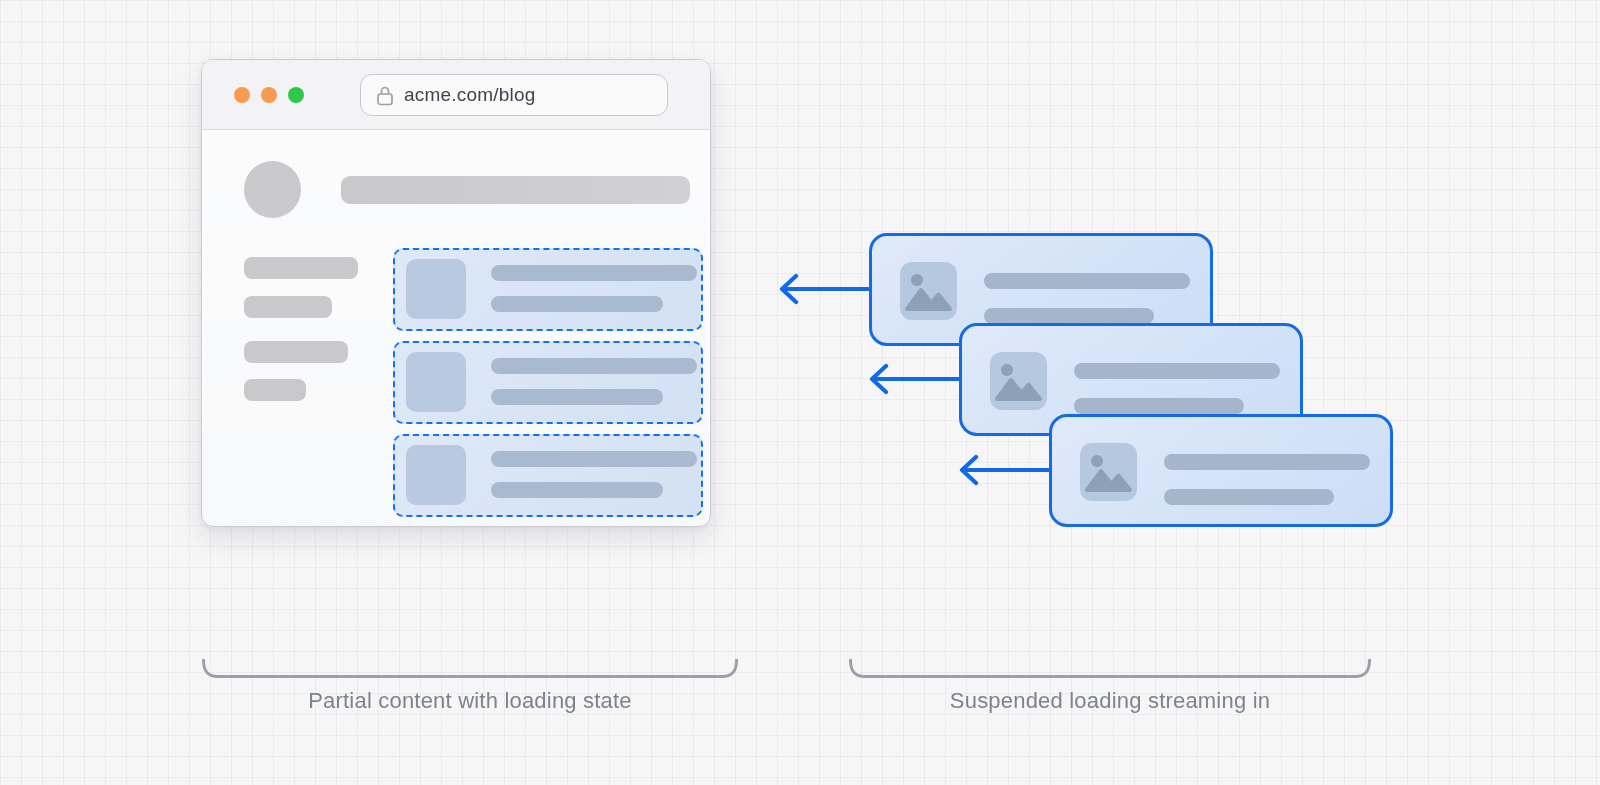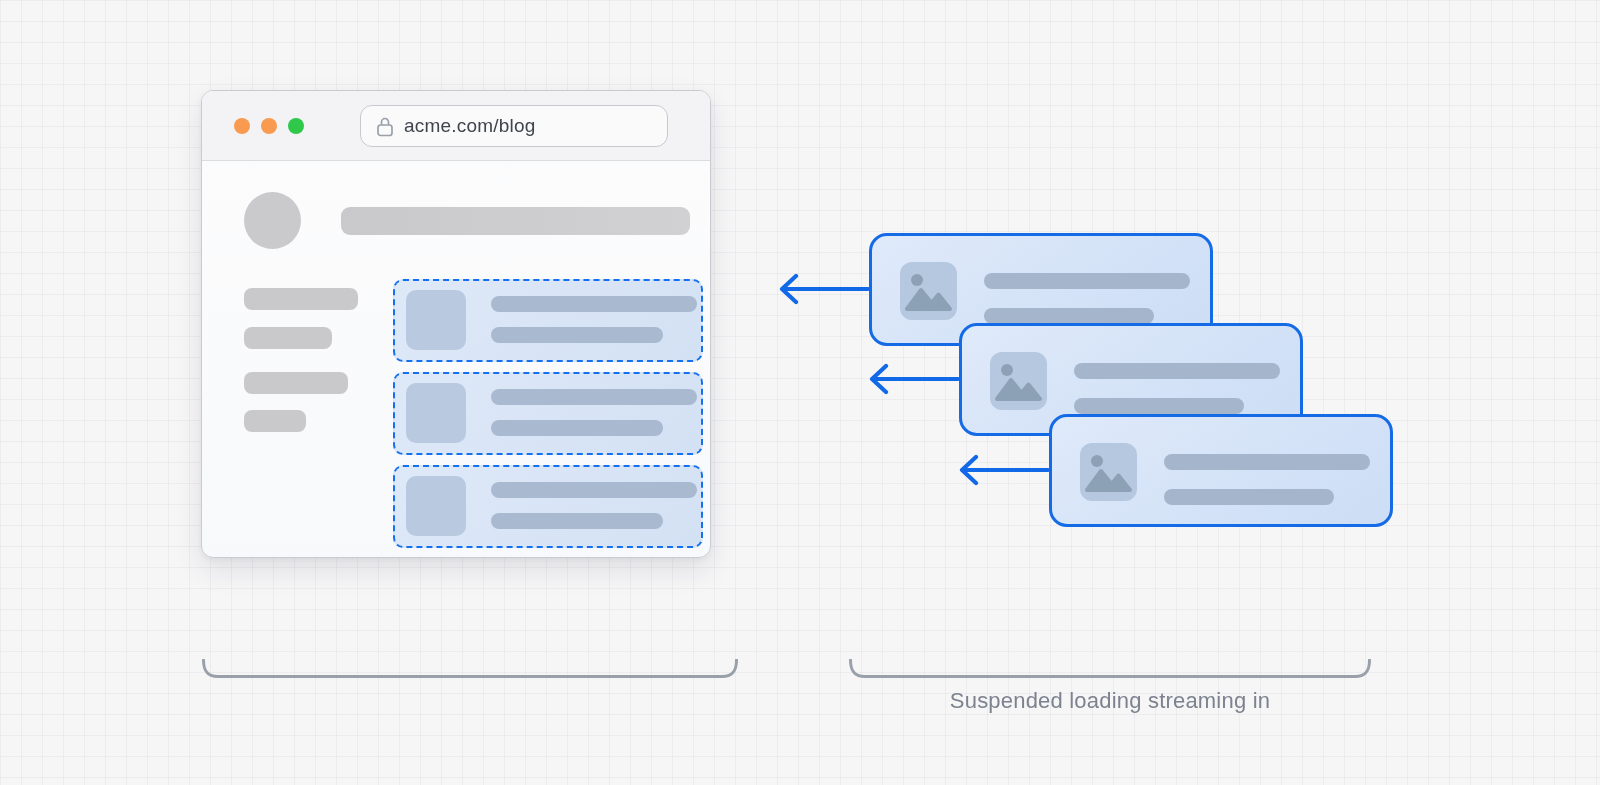--- a/index.html
+++ b/index.html
@@ -31,21 +31,20 @@
       linear-gradient(to bottom, rgba(80,80,110,0.055) 1px, transparent 1px);
     background-size:21px 21px;
   }
 
   
   .browser-window{
     position:absolute;left:201px;top:59px;width:510px;height:468px;
     background:linear-gradient(180deg,#FCFCFD 0%,#F8F9FA 100%);
     border:1px solid #C9CBD1;border-radius:12px;
     box-shadow:0 12px 28px rgba(25,25,45,0.10),0 2px 6px rgba(25,25,45,0.05);
-    margin-top:31px;
   }
   .titlebar{
     position:absolute;left:0;top:0;right:0;height:70px;
     background:#F3F3F5;border-bottom:1px solid #DBDCE0;
     border-radius:11px 11px 0 0;
   }
   .traffic-lights{
     position:absolute;left:32px;top:0;height:70px;
     display:flex;align-items:center;gap:11px;
   }
@@ -214,15 +213,16 @@
     <path d="M94 20 H8 M22 7 L8 20 L22 33" fill="none" stroke="#1269E8" stroke-width="4.2" stroke-linecap="round" stroke-linejoin="round"></path>
   </svg>
 
   <svg class="brace brace-left" viewBox="0 0 536 20">
     <path d="M1.5 1 C1.5 11 4.5 17.5 16 17.5 L520 17.5 C531.5 17.5 534.5 11 534.5 1" fill="none" stroke="#99A0AA" stroke-width="3" stroke-linecap="round"></path>
   </svg>
   <svg class="brace brace-right" viewBox="0 0 522 20">
     <path d="M1.5 1 C1.5 11 4.5 17.5 16 17.5 L506 17.5 C517.5 17.5 520.5 11 520.5 1" fill="none" stroke="#99A0AA" stroke-width="3" stroke-linecap="round"></path>
   </svg>
 
+  <div class="caption caption-left">Partial content with loading state</div>
   <div class="caption caption-right">Suspended loading streaming in</div>
 
 </div>
 
 </body></html>

